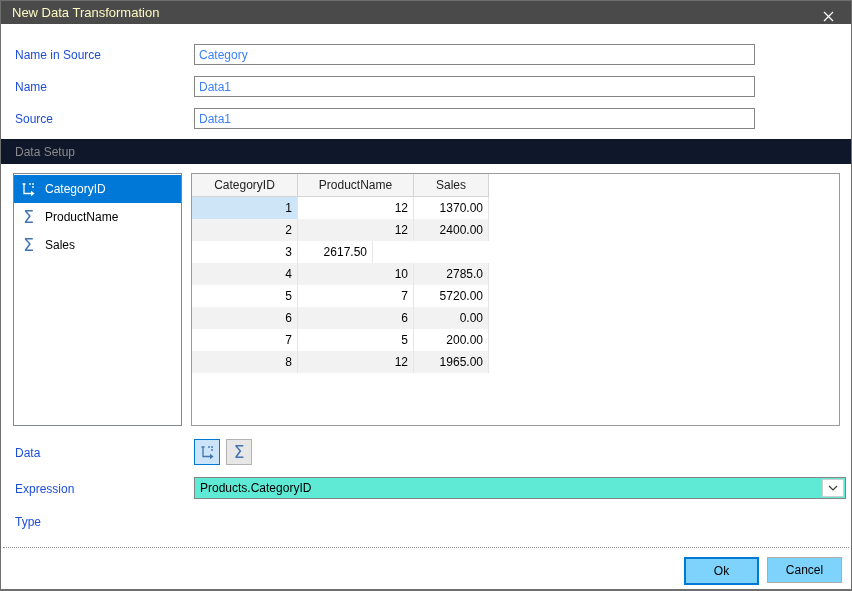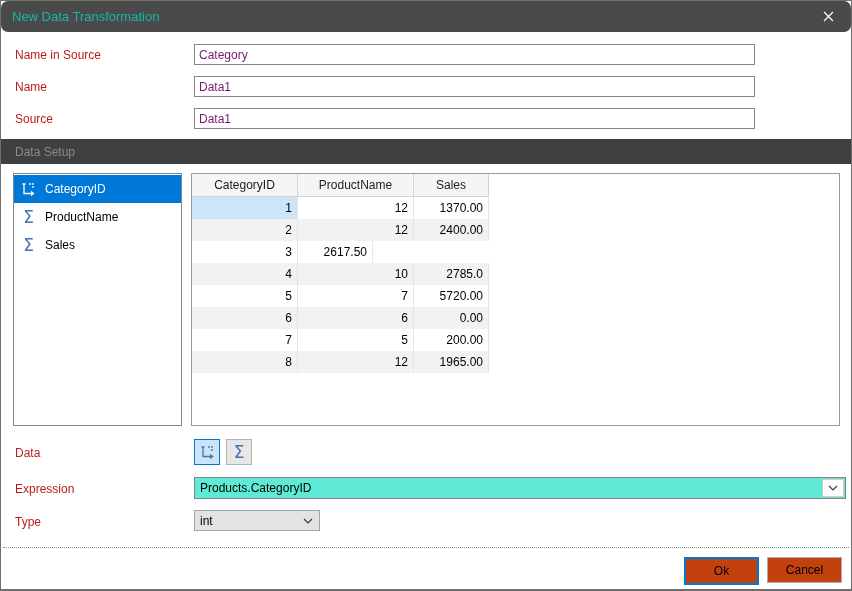--- a/index.html
+++ b/index.html
@@ -4,40 +4,40 @@
 <style>
   html,body{margin:0;padding:0;background:#d8d8d8;}
   body{font-family:"Liberation Sans",sans-serif;}
   *{box-sizing:border-box;}
 
   .window{
     position:relative;width:852px;height:591px;background:#fff;
     border:1px solid #6e6e6e;border-bottom-width:2px;overflow:hidden;
   }
   .titlebar{
-    position:absolute;top:0;left:0;right:0;height:31px;
-    background:var(--titlebar,#4a4a4a);display:flex;align-items:center;color:#14b8a6;border-radius:7px;
+    position:absolute;top:0;left:0;right:0;height:23px;
+    background:var(--titlebar,#4a4a4a);display:flex;align-items:center;color:#fef9c3;
   }
   .title{padding-left:11px;font-size:13px;}
   .close{
     position:absolute;right:0;top:0;width:45px;height:31px;
     display:flex;align-items:center;justify-content:center;cursor:pointer;
   }
 
-  .lbl{position:absolute;left:14px;font-size:12px;color:#b91c1c;white-space:nowrap;}
+  .lbl{position:absolute;left:14px;font-size:12px;color:#1d4ed8;white-space:nowrap;}
 
   .tb{
     position:absolute;left:193px;width:561px;height:21px;
-    border:1px solid #848484;background:#fff;color:#701a75;
+    border:1px solid #848484;background:#fff;color:#3b82f6;
     font-family:inherit;font-size:12px;padding:0 4px;outline:none;border-radius:0;
   }
 
   .band{
     position:absolute;left:0;right:0;top:138px;height:25px;
-    background:#404040;display:flex;align-items:center;
+    background:#0f172a;display:flex;align-items:center;
   }
   .band span{padding-left:14px;font-size:12px;color:#8a8a8a;}
 
   .listbox{
     position:absolute;left:12px;top:172px;width:169px;height:253px;
     border:1px solid #828790;background:#fff;padding-top:1px;
   }
   .list-item{height:28px;display:flex;align-items:center;font-size:12px;color:#000;cursor:default;}
   .list-item .li-icon{
     width:17px;height:17px;margin-left:6px;display:flex;align-items:center;justify-content:center;
@@ -89,21 +89,21 @@
     border:1px solid #a5a5a5;background:#e3e3e3;display:flex;align-items:center;
     font-size:12px;cursor:default;
   }
   .typesel .sel-text{flex:1;padding-left:5px;color:#000;}
   .typesel .sel-arrow{width:22px;display:flex;justify-content:center;}
 
   .divider{position:absolute;left:2px;right:2px;top:546px;border-top:1px dotted #8f8f8f;}
 
   .btn{
     position:absolute;top:556px;width:75px;height:23px;
-    background:#c2410c;display:flex;align-items:center;justify-content:center;
+    background:#7dd3fc;display:flex;align-items:center;justify-content:center;
     font-size:12px;font-family:inherit;color:#000;cursor:pointer;padding:12px;
   }
   #okBtn{left:683px;border:2px solid var(--accent,#0078d7);}
   #cancelBtn{left:766px;border:1px solid #acacac;}
 </style>
 </head>
 <body>
 
 <div class="window">
 
@@ -227,27 +227,19 @@
   <div class="combo">
     <span class="combo-text">Products.CategoryID</span>
     <span class="combo-arrow">
       <svg width="10" height="6" viewBox="0 0 10 6">
         <path d="M1 1 L5 5 L9 1" fill="none" stroke="#3c3c3c" stroke-width="1.2"></path>
       </svg>
     </span>
   </div>
 
   <div class="lbl" style="top:514px">Type</div>
-  <div class="typesel">
-    <span class="sel-text">int</span>
-    <span class="sel-arrow">
-      <svg width="10" height="6" viewBox="0 0 10 6">
-        <path d="M1 1 L5 5 L9 1" fill="none" stroke="#3c3c3c" stroke-width="1.2"></path>
-      </svg>
-    </span>
-  </div>
 
   <div class="divider"></div>
 
   <button class="btn" id="okBtn">Ok</button>
   <button class="btn" id="cancelBtn">Cancel</button>
 
 </div>
 
 </body></html>

